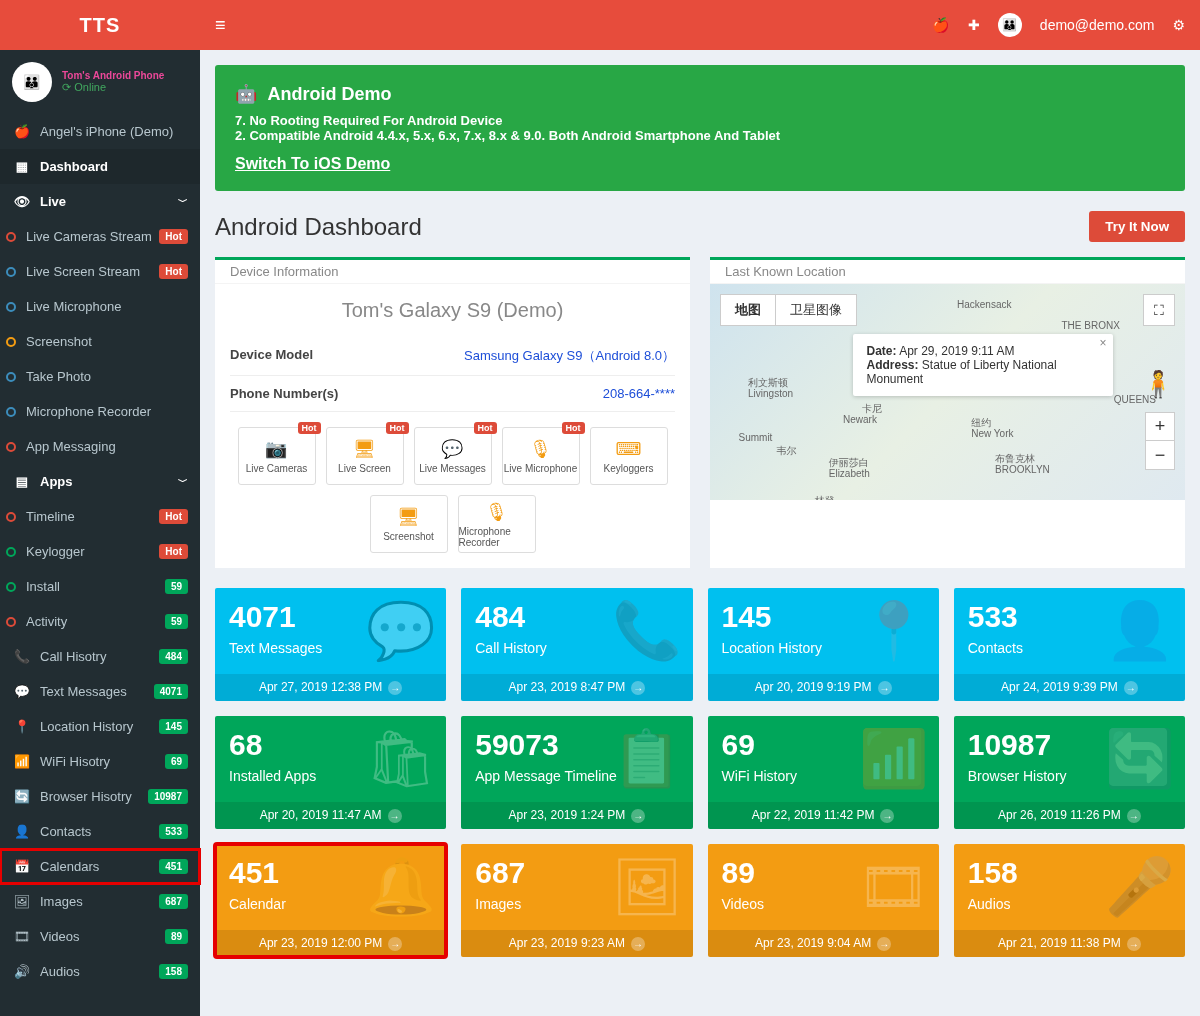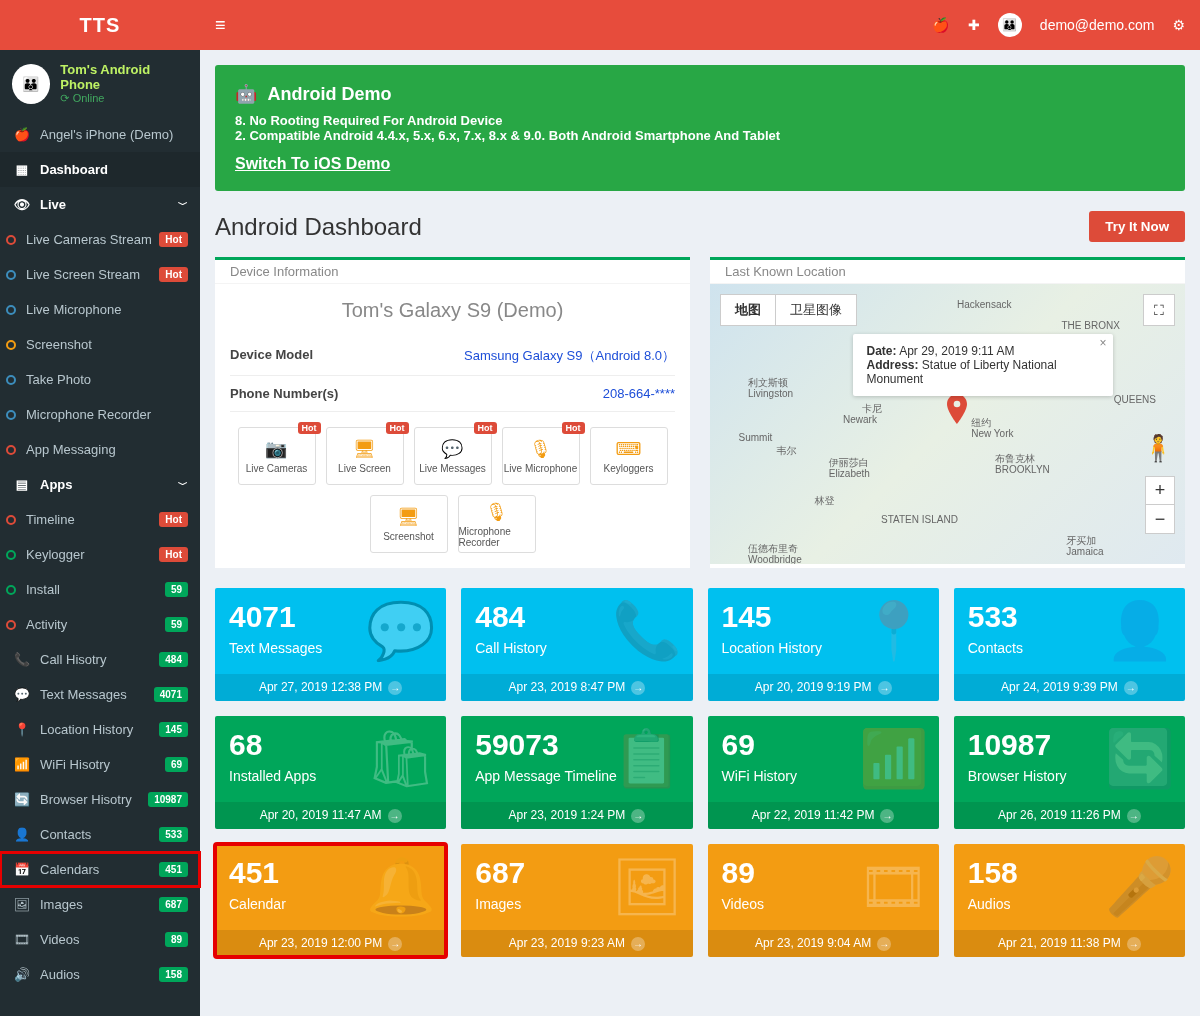--- a/index.html
+++ b/index.html
@@ -15,21 +15,21 @@
 
 
 .topbar { background: #e74c3c; height: 50px; display: flex; align-items: center; justify-content: space-between; padding: 0 15px; color: #fff; }
 .topbar-right { display: flex; align-items: center; gap: 18px; }
 .hamburger { font-size: 18px; cursor: pointer; }
 .avatar-top { width: 24px; height: 24px; border-radius: 50%; background: #fff; display: inline-flex; align-items: center; justify-content: center; color: #e74c3c; font-size: 12px; }
 
 
 .user-panel { display: flex; align-items: center; padding: 12px; gap: 10px; }
 .user-avatar { width: 40px; height: 40px; border-radius: 50%; background: #fff; display: flex; align-items: center; justify-content: center; color: #e67e22; }
-.user-info .title { color: #bef264; font-weight: bold; font-size: 13px; }
+.user-info .title { color: #ec4899; font-weight: bold; font-size: 10px; }
 .user-info .status { color: #41a85f; font-size: 11px; }
 
 
 .menu-item { display: flex; align-items: center; padding: 10px 12px; cursor: pointer; font-size: 13px; position: relative; }
 .menu-item .mi-icon { width: 20px; text-align: center; margin-right: 8px; }
 .menu-item .mi-badge { margin-left: auto; background: #dd4b39; color: #fff; font-size: 10px; padding: 2px 6px; border-radius: 3px; font-weight: bold; }
 .menu-item .mi-badge.green { background: #00a65a; }
 .menu-item .mi-chevron { margin-left: auto; font-size: 10px; }
 .menu-header { font-weight: bold; color: #fff; }
 .sub-item { padding-left: 6px; }
@@ -65,21 +65,21 @@
 .spec-row .label { font-weight: bold; color: #444; }
 .spec-row .value { color: #1d4ed8; }
 
 
 .quick-actions { display: flex; flex-wrap: wrap; gap: 10px; justify-content: center; margin-top: 15px; }
 .qa-btn { width: 78px; height: 58px; border: 1px solid #ddd; border-radius: 3px; display: flex; flex-direction: column; align-items: center; justify-content: center; font-size: 10px; color: #555; position: relative; cursor: pointer; }
 .qa-btn .qa-icon { color: #f39c12; font-size: 18px; margin-bottom: 3px; }
 .qa-btn .hot { position: absolute; top: -6px; right: -6px; background: #dd4b39; color: #fff; font-size: 9px; padding: 1px 4px; border-radius: 3px; font-weight: bold; }
 
 
-.map-box { position: relative; height: 280px; background: linear-gradient(135deg, #cfe3ee 0%, #e8f0e4 50%, #dfe9f0 100%); overflow: hidden; }
+.map-box { position: relative; height: 216px; background: linear-gradient(135deg, #cfe3ee 0%, #e8f0e4 50%, #dfe9f0 100%); overflow: hidden; }
 .map-controls-tl { position: absolute; top: 10px; left: 10px; display: flex; background: #fff; border: 1px solid #ccc; }
 .map-controls-tl div { padding: 6px 14px; font-size: 13px; cursor: pointer; }
 .map-controls-tl div:first-child { border-right: 1px solid #ccc; font-weight: bold; }
 .map-fullscreen { position: absolute; top: 10px; right: 10px; width: 32px; height: 32px; background: #fff; border: 1px solid #ccc; display: flex; align-items: center; justify-content: center; cursor: pointer; }
 .map-zoom { position: absolute; bottom: 30px; right: 10px; background: #fff; border: 1px solid #ccc; width: 30px; }
 .map-zoom div { height: 28px; display: flex; align-items: center; justify-content: center; font-size: 18px; cursor: pointer; }
 .map-zoom div:first-child { border-bottom: 1px solid #ccc; }
 .map-pegman { position: absolute; bottom: 100px; right: 10px; color: #f5a623; font-size: 26px; }
 .map-pin { position: absolute; top: 50%; left: 52%; transform: translate(-50%, -100%); width: 20px; height: 30px; }
 .map-pin svg { fill: #dd4b39; }
@@ -253,21 +253,21 @@
       </div>
     </div>
 
     <div class="content">
       <div class="alert">
         <div class="alert-title">
           <span>🤖</span>
           <span>Android Demo</span>
         </div>
         <ol id="alert-lines">
-            <li>8. No Rooting Required For Android Device</li>
+            <li>7. No Rooting Required For Android Device</li>
             <li>2. Compatible Android 4.4.x, 5.x, 6.x, 7.x, 8.x &amp; 9.0. Both Android Smartphone And Tablet</li>
           </ol>
         <a href="#">Switch To iOS Demo</a>
       </div>
 
       <div class="page-header">
         <h1>Android Dashboard</h1>
         <button class="btn-try">Try It Now</button>
       </div>
 

